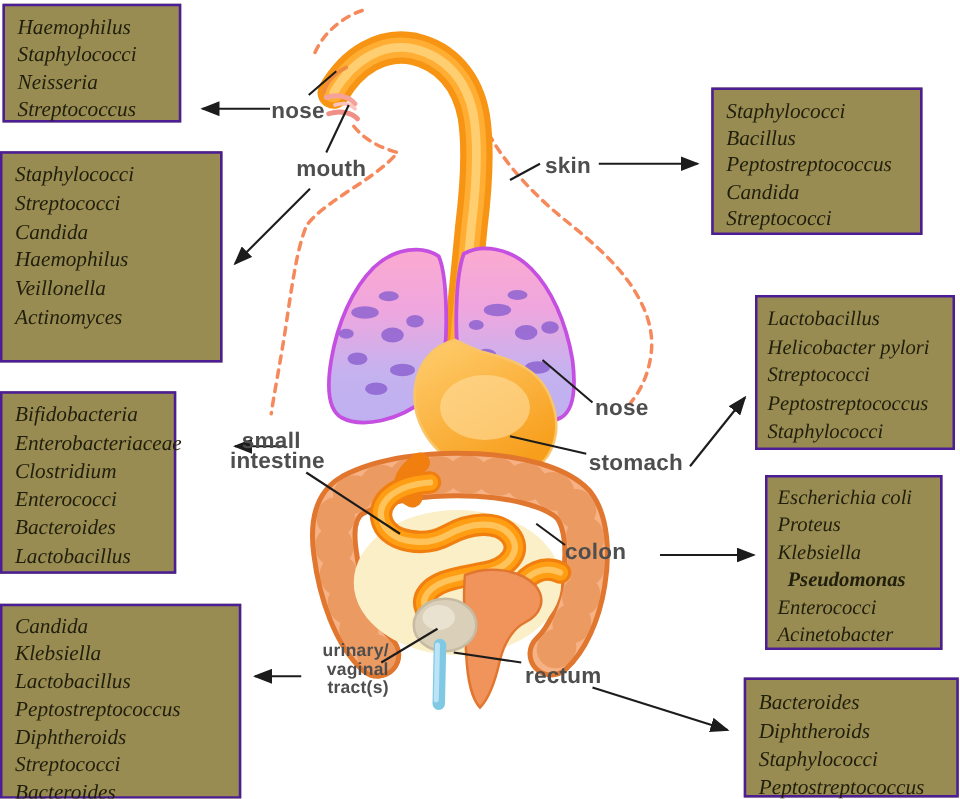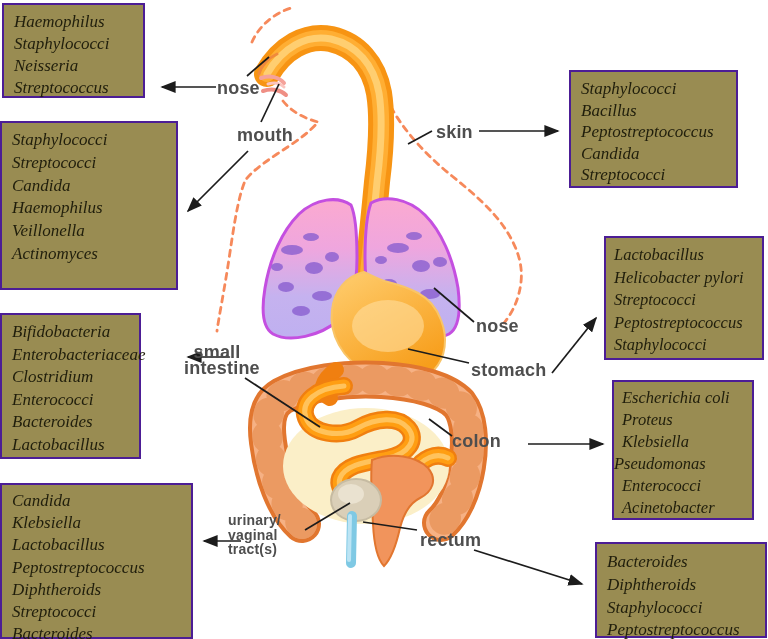--- a/index.html
+++ b/index.html
@@ -180,21 +180,21 @@
     <div class="flora-line" style="padding-left:8px;">Helicobacter pylori</div>
     <div class="flora-line" style="padding-left:8px;">Streptococci</div>
     <div class="flora-line" style="padding-left:8px;">Peptostreptococcus</div>
     <div class="flora-line" style="padding-left:8px;">Staphylococci</div>
   </div>
 
   <div class="flora-box" id="box-colon" style="left:612px;top:380px;width:142px;height:140px;padding-top:5px;line-height:22px;font-size:16.5px;">
     <div class="flora-line" style="padding-left:8px;">Escherichia coli</div>
     <div class="flora-line" style="padding-left:8px;">Proteus</div>
     <div class="flora-line" style="padding-left:8px;">Klebsiella</div>
-    <div class="flora-line" style="padding-left:0;">Pseudomonas</div>
+    <div class="flora-line" style="padding-left:16px;font-weight:bold;">Pseudomonas</div>
     <div class="flora-line" style="padding-left:8px;">Enterococci</div>
     <div class="flora-line" style="padding-left:8px;">Acinetobacter</div>
   </div>
 
   <div class="flora-box" id="box-rectum" style="left:595px;top:542px;width:172px;height:96px;padding-top:7px;line-height:22.8px;">
     <div class="flora-line">Bacteroides</div>
     <div class="flora-line">Diphtheroids</div>
     <div class="flora-line">Staphylococci</div>
     <div class="flora-line">Peptostreptococcus</div>
   </div>
@@ -202,20 +202,20 @@
   <div class="site-label" id="label-nose" style="left:217px;top:78px;">nose</div>
   <div class="site-label" id="label-mouth" style="left:237px;top:125px;">mouth</div>
   <div class="site-label" id="label-skin" style="left:436px;top:122px;">skin</div>
   <div class="site-label" id="label-lungs" style="left:476px;top:316px;">nose</div>
   <div class="site-label" id="label-stomach" style="left:471px;top:360px;">stomach</div>
   <div class="site-label" id="label-small-intestine" style="left:184px;top:344px;width:66px;text-align:center;">
     <div class="lbl-line">small</div>
     <div class="lbl-line">intestine</div>
   </div>
   <div class="site-label" id="label-colon" style="left:452px;top:431px;">colon</div>
-  <div class="site-label" id="label-urinary" style="left:228px;top:513px;width:60px;text-align:left;">
+  <div class="site-label" id="label-urinary" style="left:251px;top:513px;width:60px;text-align:right;">
     <div class="lbl-line">urinary/</div>
     <div class="lbl-line">vaginal</div>
     <div class="lbl-line">tract(s)</div>
   </div>
   <div class="site-label" id="label-rectum" style="left:420px;top:530px;">rectum</div>
 
 </div>
 
 </body></html>

